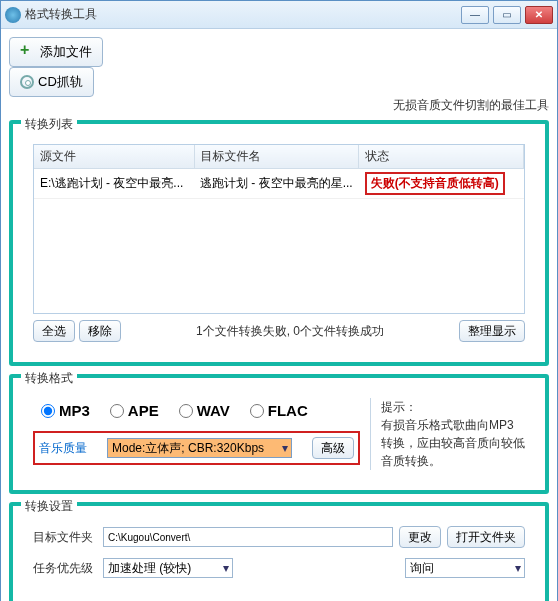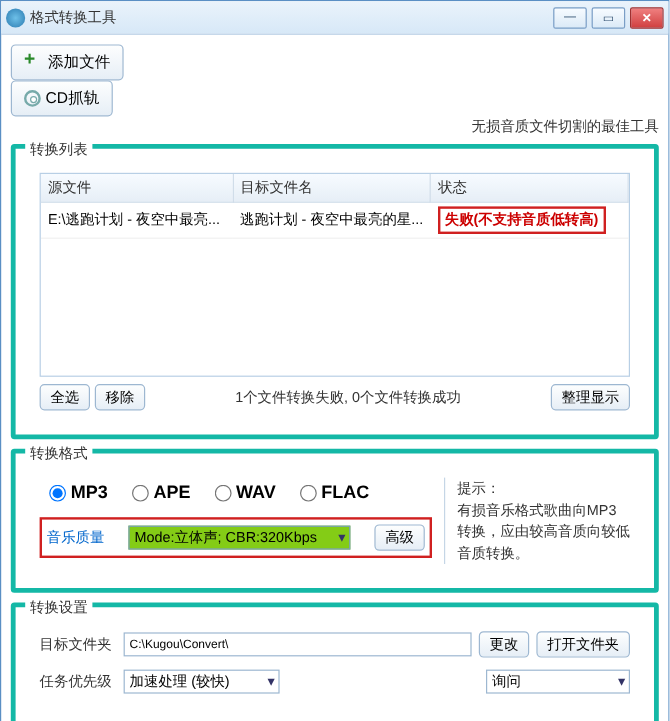--- a/index.html
+++ b/index.html
@@ -25,21 +25,21 @@
 td { padding: 3px 6px; border-bottom: 1px solid #f0f0f0; white-space: nowrap; overflow: hidden; text-overflow: ellipsis; }
 .status-fail { border: 2px solid #d02020; padding: 1px 4px; color: #c00; display: inline-block; font-weight: bold; }
 .rowbtns { display: flex; align-items: center; margin-top: 6px; }
 .rowbtns .center { flex: 1; text-align: center; color: #333; }
 .formatrow { display: flex; align-items: flex-start; }
 .radios { display: flex; gap: 20px; align-items: center; font-size: 15px; font-weight: bold; padding: 4px 0 10px 8px; }
 .radios label { display: flex; align-items: center; gap: 4px; font-family: Arial, sans-serif; }
 .radios input { width: 14px; height: 14px; }
 .qualityrow { display: flex; align-items: center; gap: 20px; border: 2px solid #d02020; padding: 4px; margin-top: 2px; }
 .qualityrow .lbl { color: #06c; font-size: 12px; }
-.combo { flex: 1; border: 1px solid #7a9ec6; height: 20px; display: flex; align-items: center; padding: 0 4px; background: #84cc16; font-size: 12px; position: relative; }
+.combo { flex: 1; border: 1px solid #7a9ec6; height: 20px; display: flex; align-items: center; padding: 0 4px; background: #fdba74; font-size: 12px; position: relative; }
 .combo::after { content: "▾"; position: absolute; right: 3px; color: #336; }
 .tipbox { border-left: 1px solid #c5d6e6; margin-left: 10px; padding-left: 10px; width: 155px; font-size: 12px; color: #333; line-height: 1.5; }
 .tipbox .hd { color: #333; }
 .settingsrow { display: flex; align-items: center; gap: 6px; margin-bottom: 10px; }
 .settingsrow .lbl { width: 64px; color: #333; }
 .textinput { border: 1px solid #9db7d1; height: 20px; padding: 0 4px; background: #fff; font-size: 10px; flex: 1; }
 .select { border: 1px solid #9db7d1; height: 20px; padding: 0 18px 0 4px; background: #fff; font-size: 12px; position: relative; display: inline-flex; align-items: center; min-width: 110px; }
 .select::after { content: "▾"; position: absolute; right: 3px; color: #336; }
 .bottombar { display: flex; justify-content: flex-end; gap: 20px; padding: 4px 10px 10px; font-weight: bold; }
 .footer { display: flex; align-items: center; justify-content: flex-end; gap: 4px; padding: 4px 8px; color: #666; font-size: 12px; border-top: 1px solid #eee; background: #fafcfe; }

